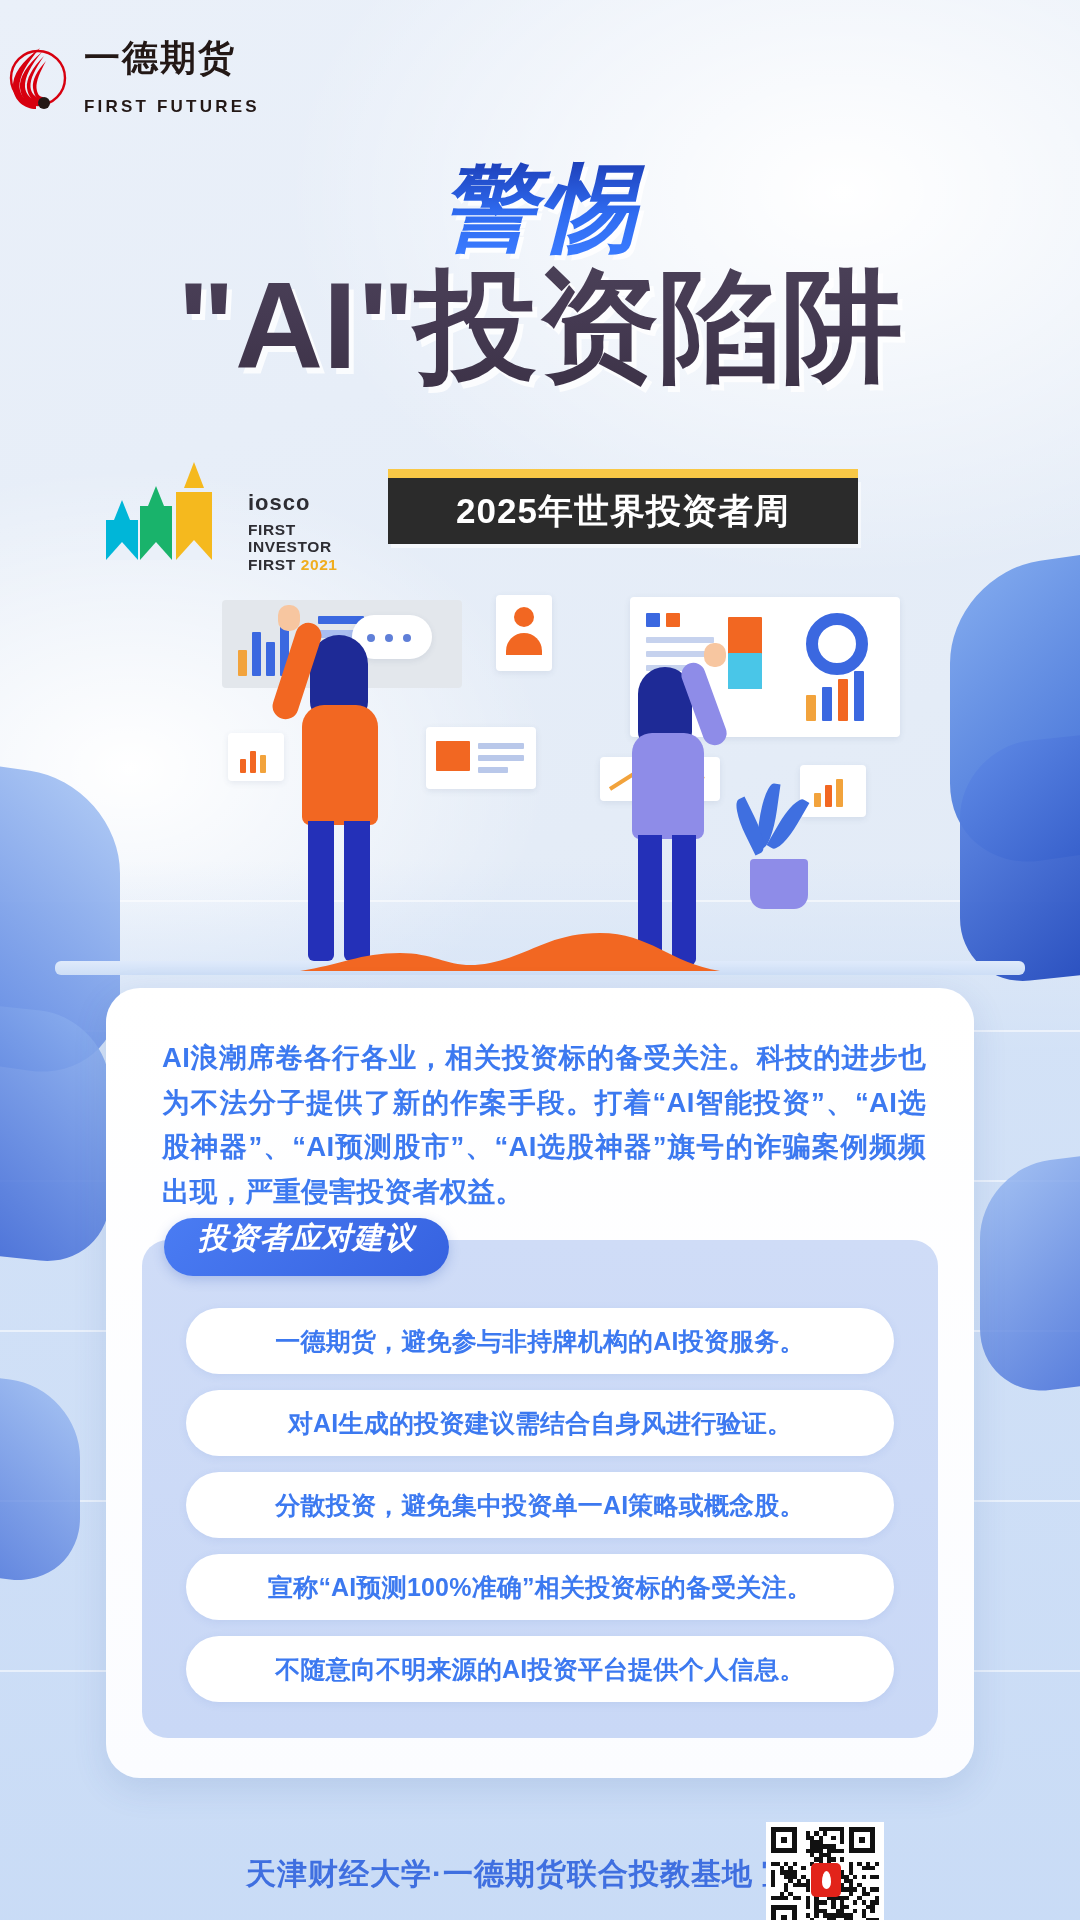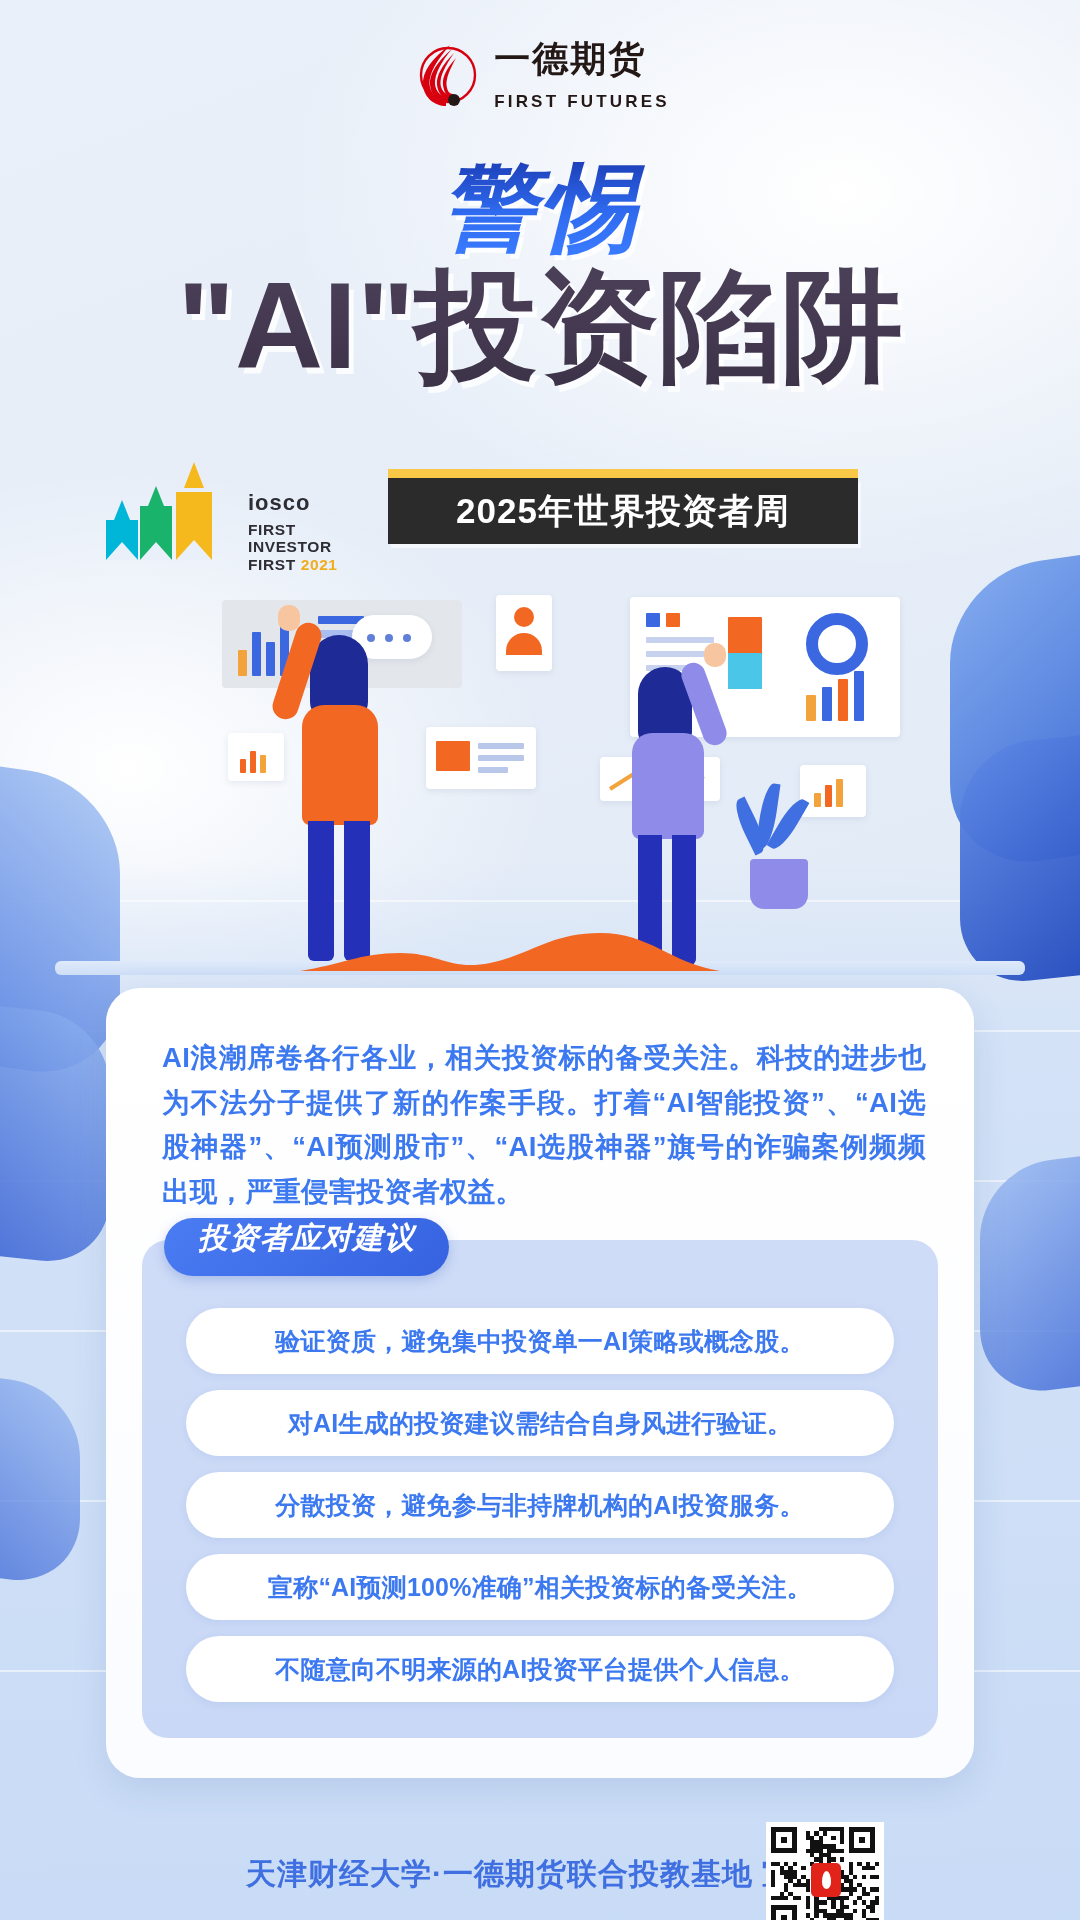--- a/index.html
+++ b/index.html
@@ -45,26 +45,26 @@
   .rib-r3{ right:-40px; top:1160px; width:140px; height:230px;
     background:linear-gradient(140deg,#9cbcf2,#3d67d6); border-radius:70px 18px 18px 70px;
     transform:skewY(-7deg); opacity:.85;}
   .rib-l3{ left:-50px; top:1380px; width:130px; height:200px;
     background:linear-gradient(220deg,#9cbcf2,#3d67d6); border-radius:18px 70px 70px 18px;
     transform:skewY(7deg); opacity:.8;}
 
   
   .brand{
     position:absolute; top:40px; left:0; right:0;
-    display:flex; align-items:center; justify-content:center; gap:14px;
+    display:flex; align-items:center; gap:14px;
   }
   .brand-mark{ width:70px; height:70px; position:relative; }
   .brand-txt{ display:flex; flex-direction:column; align-items:flex-start; }
   .brand-cn{ font-size:36px; font-weight:bold; color:#231816; letter-spacing:2px; line-height:1; }
-  .brand-en{ font-size:17px; font-weight:bold; color:#231816; letter-spacing:3.2px; margin-top:16px; line-height:1; }
+  .brand-en{ font-size:17px; font-weight:bold; color:#231816; letter-spacing:3.2px; margin-top:22px; line-height:1; }
 
   
   .title1{
     position:absolute; top:160px; left:0; right:0; text-align:center;
     font-size:96px; font-weight:bold; letter-spacing:4px; line-height:1;
     background:linear-gradient(180deg,#1d3fb8 0%,#2f6bf0 55%,#3a7bff 100%);
     -webkit-background-clip:text; background-clip:text; color:transparent;
     filter:drop-shadow(4px 5px 0 rgba(255,255,255,.85));
     font-style:italic;
   }
@@ -320,23 +320,23 @@
 </div>
 
 <div class="card">
   <div class="para">AI浪潮席卷各行各业，相关投资标的备受关注。科技的进步也为不法分子提供了新的作案手段。打着“AI智能投资”、“AI选股神器”、“AI预测股市”、“AI选股神器”旗号的诈骗案例频频出现，严重侵害投资者权益。</div>
 
   <div class="tips">
     <div class="tips-head">
       <span>投资者应对建议</span>
     </div>
     <div class="tip-list">
-      <div class="tip">验证资质，避免集中投资单一AI策略或概念股。</div>
+      <div class="tip">一德期货，避免参与非持牌机构的AI投资服务。</div>
       <div class="tip">对AI生成的投资建议需结合自身风进行验证。</div>
-      <div class="tip">分散投资，避免参与非持牌机构的AI投资服务。</div>
+      <div class="tip">分散投资，避免集中投资单一AI策略或概念股。</div>
       <div class="tip">宣称“AI预测100%准确”相关投资标的备受关注。</div>
       <div class="tip">不随意向不明来源的AI投资平台提供个人信息。</div>
     </div>
   </div>
 </div>
 
 <div class="footer">
   <div class="footer-txt">天津财经大学·一德期货联合投教基地 宣</div>
   <div class="qr">
     <div class="qr-inner" id="qr-inner">

